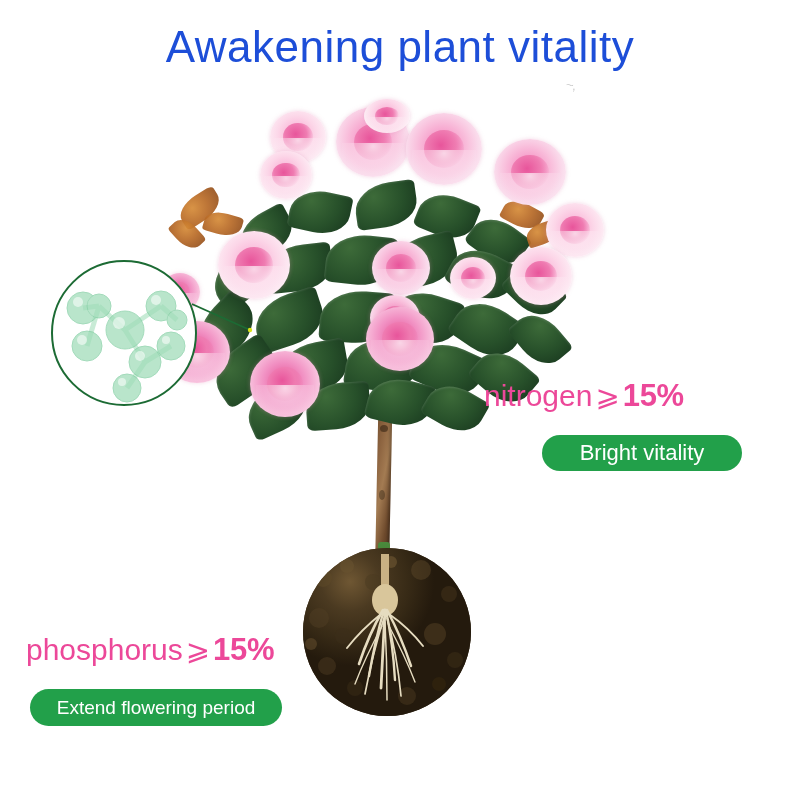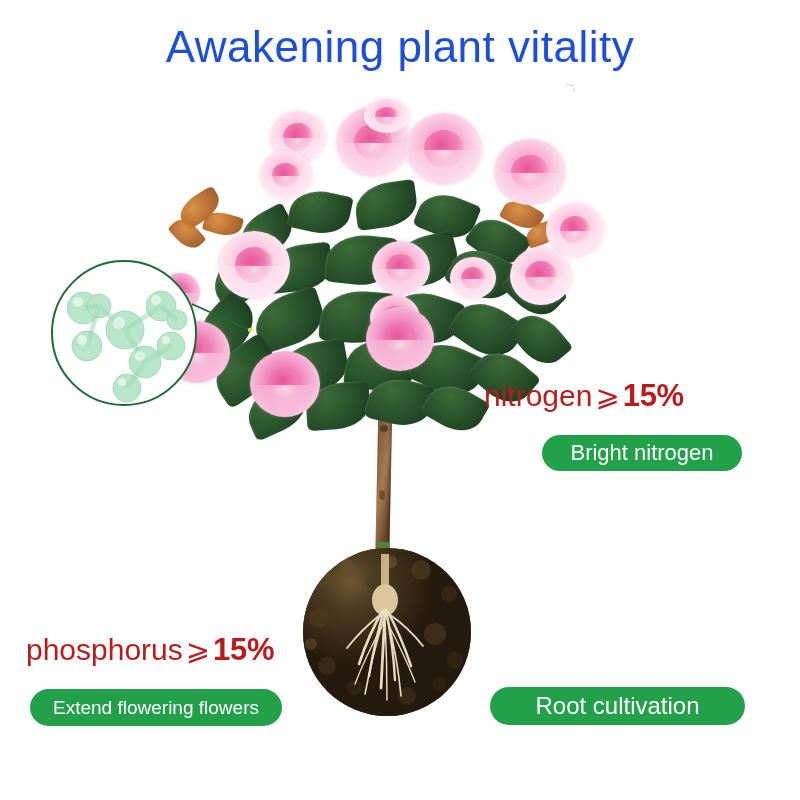--- a/index.html
+++ b/index.html
@@ -176,21 +176,21 @@
     height: 168px;
     border-radius: 50%;
     overflow: hidden;
     background:
       radial-gradient(circle at 22% 18%, #6b5430 0%, #4a3a21 28%, #3a2c17 60%, #2a1f10 100%);
   }
 
   
   .nutrient {
     position: absolute;
-    color: #b91c1c;
+    color: #ec4899;
     white-space: nowrap;
   }
   .nutrient .name {
     font-size: 30px;
     font-weight: 400;
   }
   .nutrient .ge {
     font-size: 29px;
     font-weight: 400;
     padding: 0 3px;
@@ -380,22 +380,21 @@
         <path d="M82 74 Q84 112 84 152" stroke-width="1.5"></path>
         <path d="M79 78 Q62 110 52 136" stroke-width="1.4"></path>
         <path d="M86 78 Q102 108 112 134" stroke-width="1.4"></path>
       </g>
     </svg>
   </div>
 
   <div class="nutrient" id="label-nitrogen">
     <span class="name">nitrogen</span><span class="ge">⩾</span><span class="val">15%</span>
   </div>
-  <div class="pill" id="pill-nitrogen">Bright nitrogen</div>
+  <div class="pill" id="pill-nitrogen">Bright vitality</div>
 
   <div class="nutrient" id="label-phosphorus">
     <span class="name">phosphorus</span><span class="ge">⩾</span><span class="val">15%</span>
   </div>
-  <div class="pill" id="pill-phosphorus">Extend flowering flowers</div>
-
-  <div class="pill" id="pill-potassium">Root cultivation</div>
+  <div class="pill" id="pill-phosphorus">Extend flowering period</div>
+
 
 </div>
 
 </body></html>

